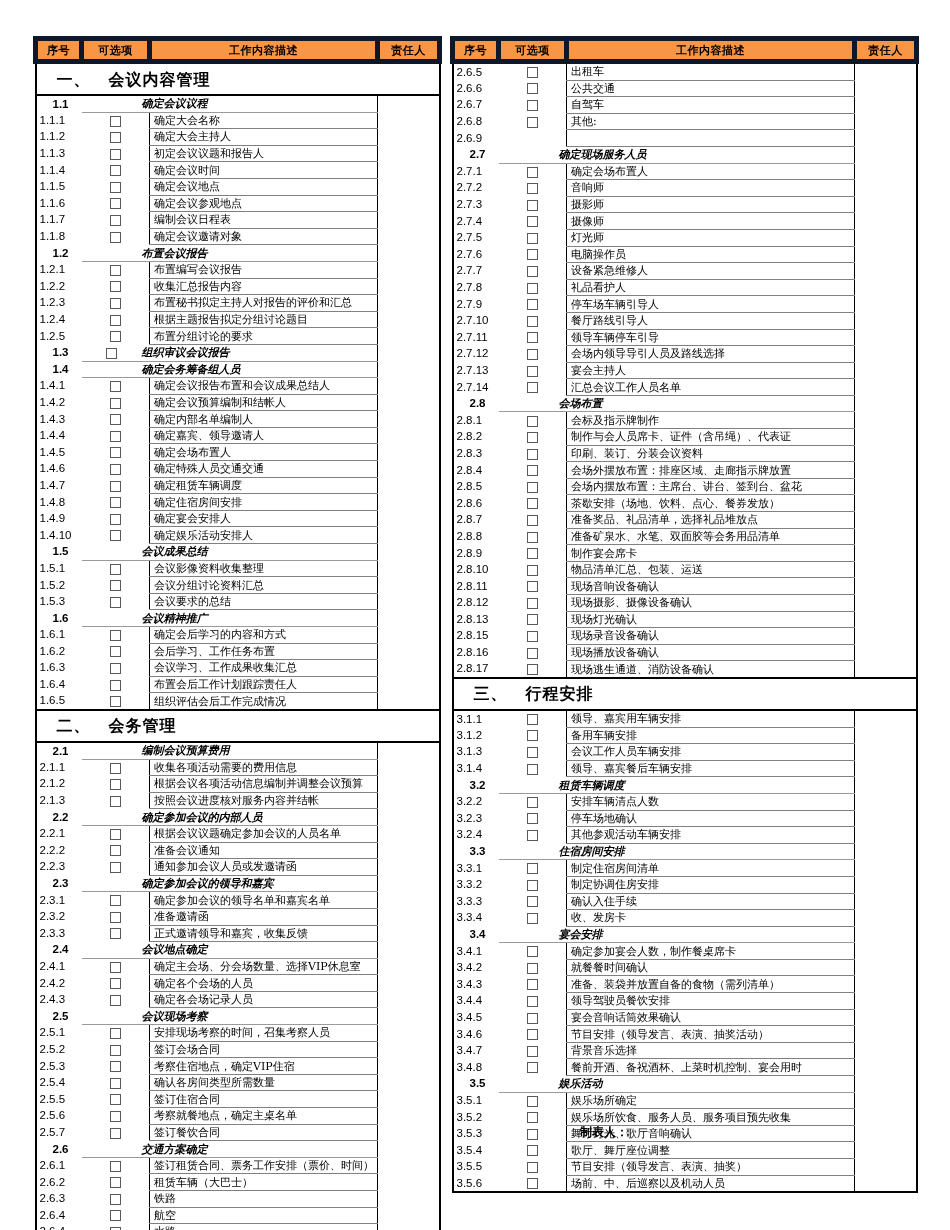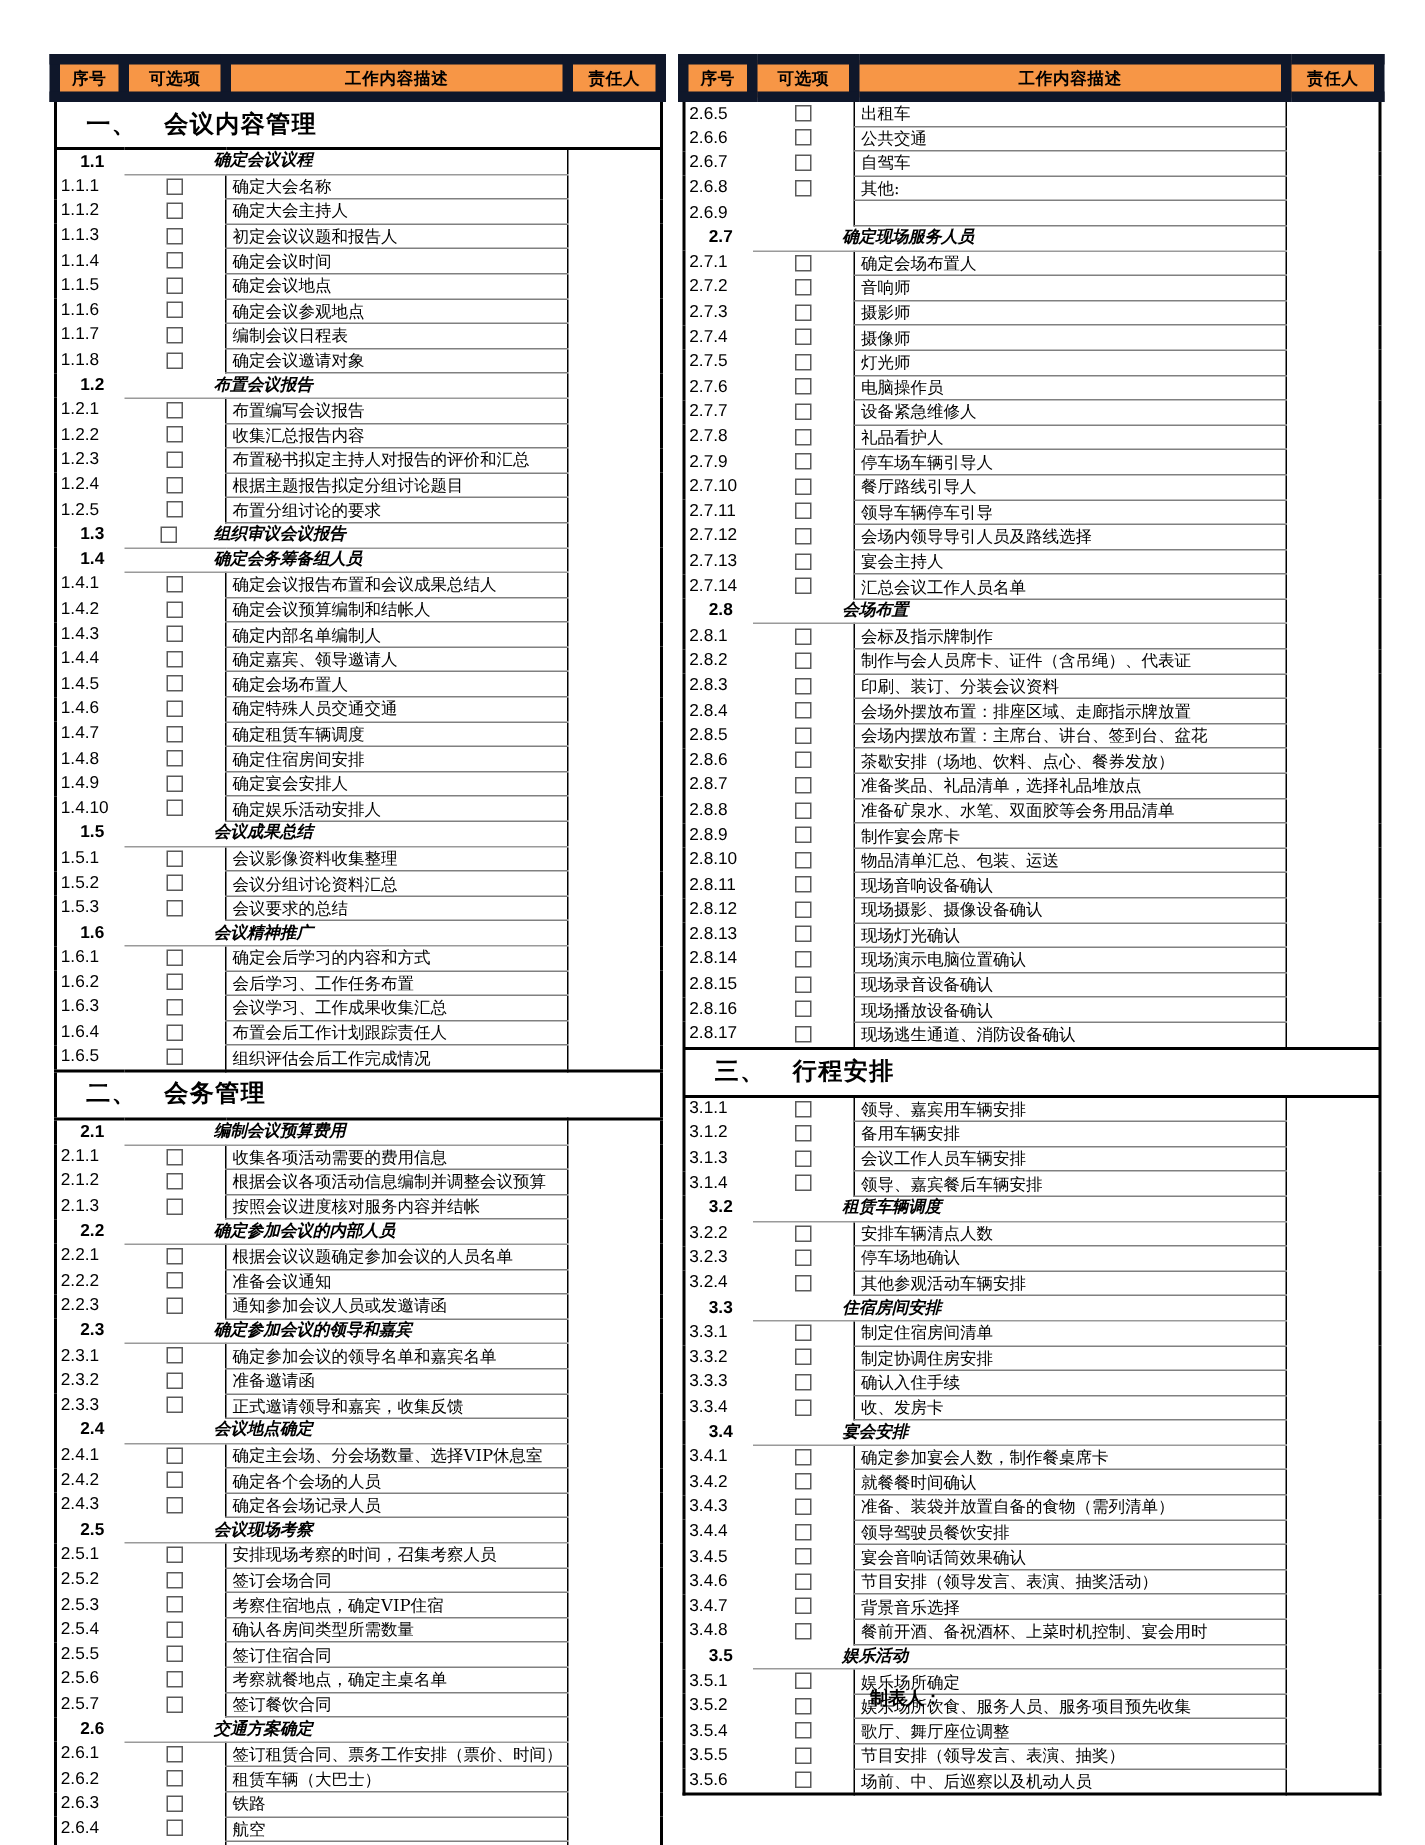--- a/index.html
+++ b/index.html
@@ -31,21 +31,21 @@
 
   
   col.c-no{width:46px;}
   col.c-opt{width:68px;}
   col.c-desc-l{width:228px;}
   col.c-desc-r{width:288px;}
   col.c-owner{width:62px;}
 
   thead th{
     background:#F79646;
-    border:7px solid #0f172a;
+    border:5px solid #0f172a;
     height:18px;
     font-weight:bold;
     font-size:11px;
     text-align:center;
     padding:0;
     color:#000;
     letter-spacing:0.5px;
   }
 
   tbody td{
@@ -759,26 +759,20 @@
             <td class="desc">现场摄影、摄像设备确认</td>
             <td class="owner"></td>
           </tr>
           <tr>
             <td class="no">2.8.13</td>
             <td class="opt"><span class="cbox"></span></td>
             <td class="desc">现场灯光确认</td>
             <td class="owner"></td>
           </tr>
           <tr>
-            <td class="no">2.8.14</td>
-            <td class="opt"><span class="cbox"></span></td>
-            <td class="desc">现场演示电脑位置确认</td>
-            <td class="owner"></td>
-          </tr>
-          <tr>
             <td class="no">2.8.15</td>
             <td class="opt"><span class="cbox"></span></td>
             <td class="desc">现场录音设备确认</td>
             <td class="owner"></td>
           </tr>
           <tr>
             <td class="no">2.8.16</td>
             <td class="opt"><span class="cbox"></span></td>
             <td class="desc">现场播放设备确认</td>
             <td class="owner"></td>
@@ -932,20 +926,26 @@
             <td class="desc">娱乐场所确定</td>
             <td class="owner"></td>
           </tr>
           <tr>
             <td class="no">3.5.2</td>
             <td class="opt"><span class="cbox"></span></td>
             <td class="desc">娱乐场所饮食、服务人员、服务项目预先收集</td>
             <td class="owner"></td>
           </tr>
           <tr>
+            <td class="no">3.5.3</td>
+            <td class="opt"><span class="cbox"></span></td>
+            <td class="desc">舞厅灯光、歌厅音响确认</td>
+            <td class="owner"></td>
+          </tr>
+          <tr>
             <td class="no">3.5.4</td>
             <td class="opt"><span class="cbox"></span></td>
             <td class="desc">歌厅、舞厅座位调整</td>
             <td class="owner"></td>
           </tr>
           <tr>
             <td class="no">3.5.5</td>
             <td class="opt"><span class="cbox"></span></td>
             <td class="desc">节目安排（领导发言、表演、抽奖）</td>
             <td class="owner"></td>

